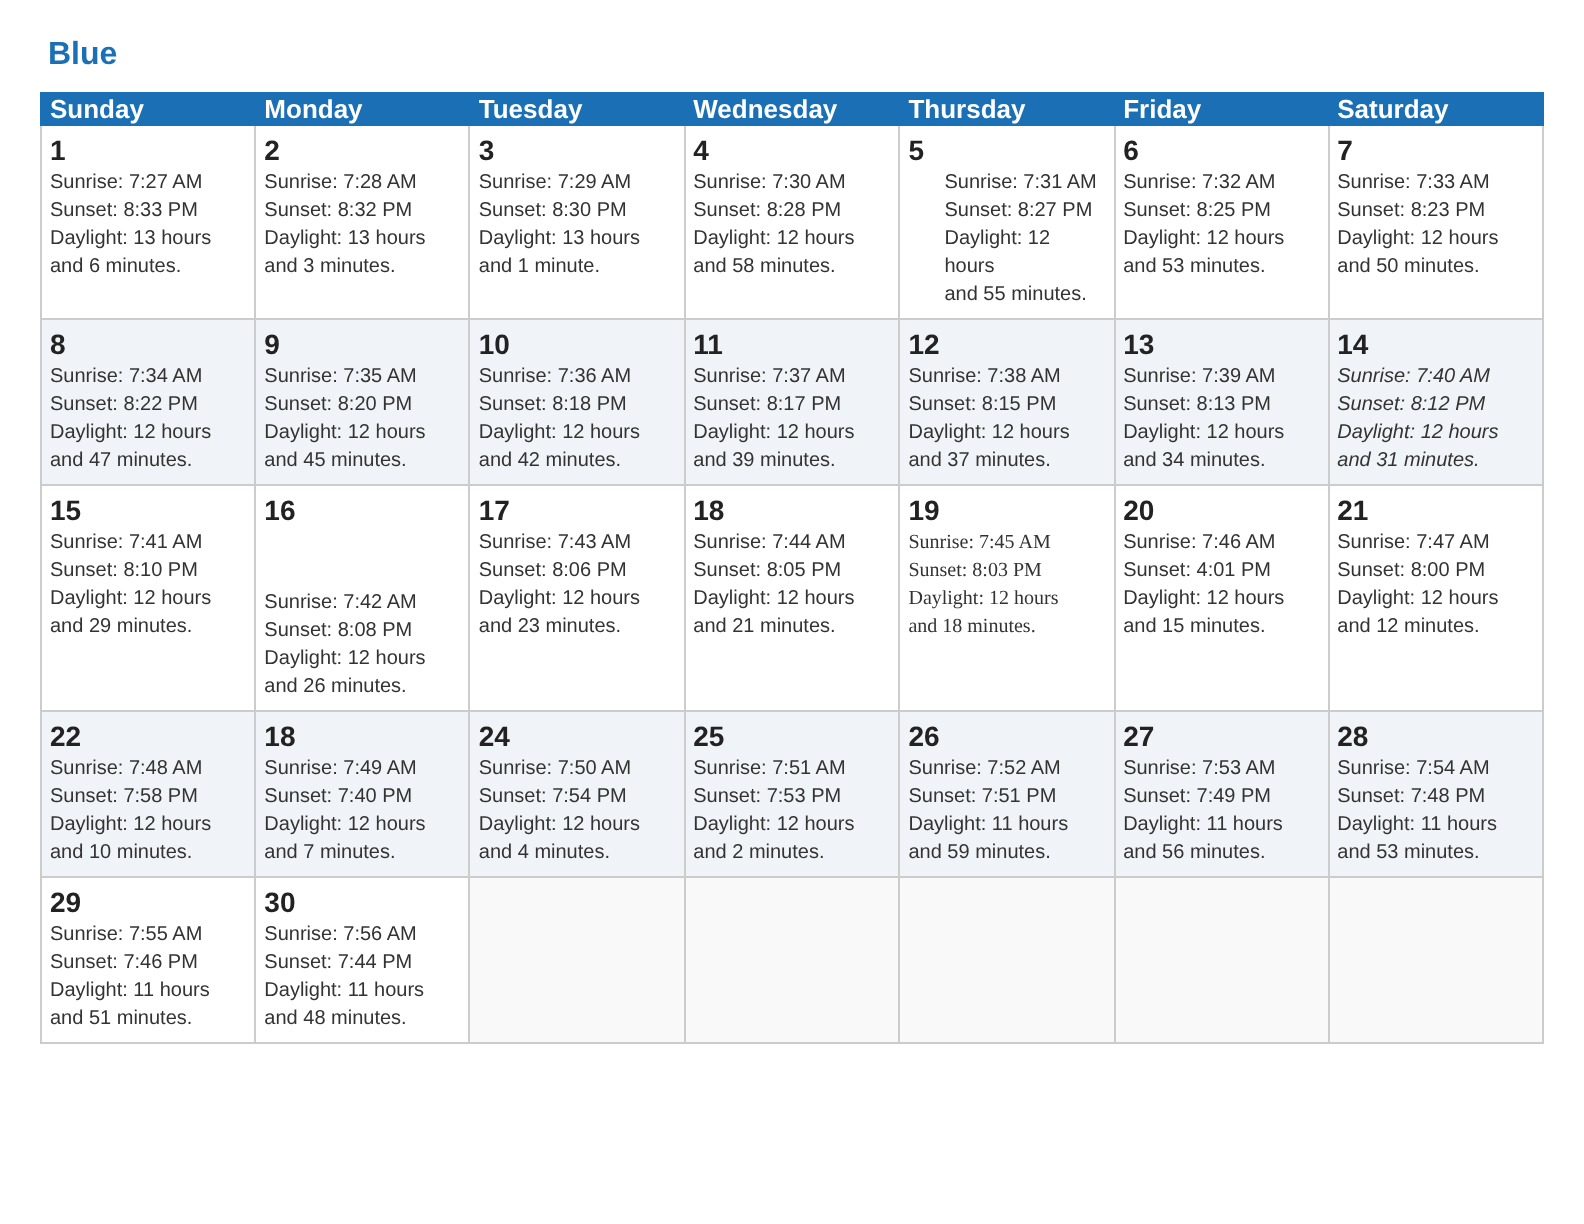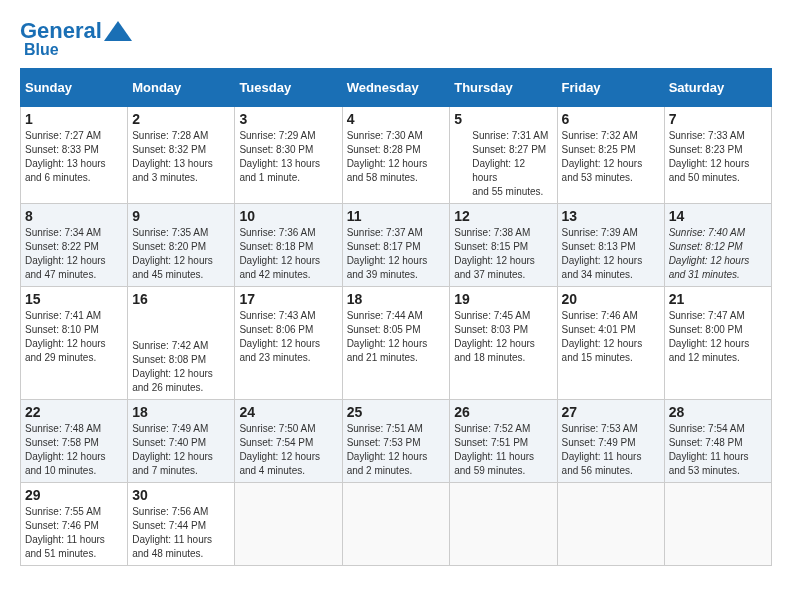--- a/index.html
+++ b/index.html
@@ -41,21 +41,21 @@
       color: #555;
     }
     table {
       width: 100%;
       border-collapse: collapse;
       font-size: 11px;
     }
     thead tr th {
       background-color: #1a6fb5;
       color: #fff;
-      padding: 11px 4px;
+      padding: 0 4px;
       text-align: left;
       font-size: 13px;
       font-weight: bold;
       border: 1px solid #1a6fb5;
     }
     tbody tr td {
       border: 1px solid #ccc;
       padding: 4px;
       vertical-align: top;
       width: 108px;
@@ -81,28 +81,20 @@
     }
     .empty-cell {
       background-color: #f9f9f9 !important;
     }
   </style>
 </head>
 <body>
 
 <div class="header">
   <div class="logo">
-    <div style="display:flex; align-items:center;">
-      <span class="logo-text">
-        <span class="blue">General</span>
-      </span>
-      <svg width="28" height="20" viewBox="0 0 28 20" style="margin-left:2px;">
-        <polygon points="0,20 14,0 28,20" fill="#1a6fb5"></polygon>
-      </svg>
-    </div>
     <span class="logo-text" style="color:#1a6fb5; font-size:16px; font-weight:bold; margin-left:4px;">Blue</span>
   </div>
   <div class="title-block">
     <div class="month-title"></div>
     <div class="location"></div>
   </div>
 </div>
 
 <table>
   <thead>
@@ -243,21 +235,21 @@
         </td>
         <td>
           <span class="day-num">18</span>
           <div class="day-detail" style="white-space: pre-line;">Sunrise: 7:44 AM
 Sunset: 8:05 PM
 Daylight: 12 hours
 and 21 minutes.</div>
         </td>
         <td>
           <span class="day-num">19</span>
-          <div class="day-detail" style="white-space: pre-line;">Sunrise: 7:45 AM
+          <div class="day-detail" style="white-space: pre-line; font-family: Liberation Serif, serif;">Sunrise: 7:45 AM
 Sunset: 8:03 PM
 Daylight: 12 hours
 and 18 minutes.</div>
         </td>
         <td>
           <span class="day-num">20</span>
           <div class="day-detail" style="white-space: pre-line;">Sunrise: 7:46 AM
 Sunset: 4:01 PM
 Daylight: 12 hours
 and 15 minutes.</div>

